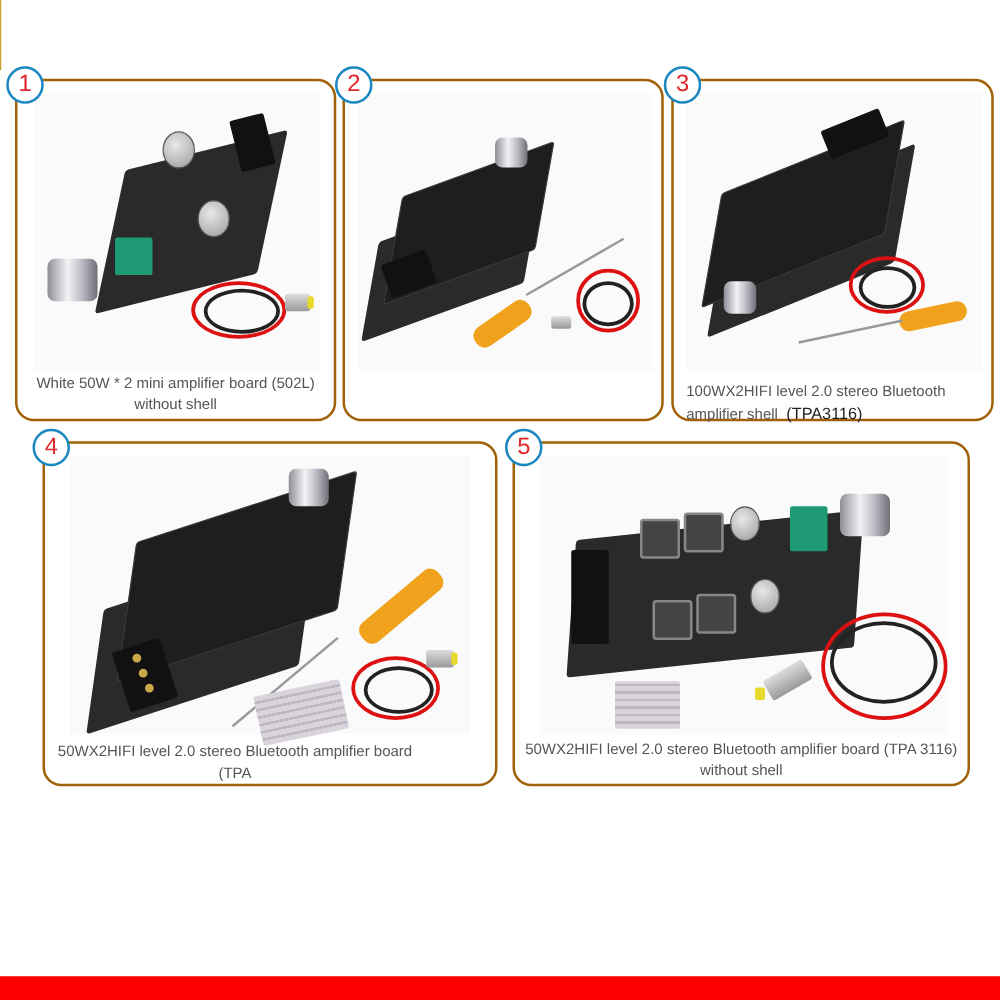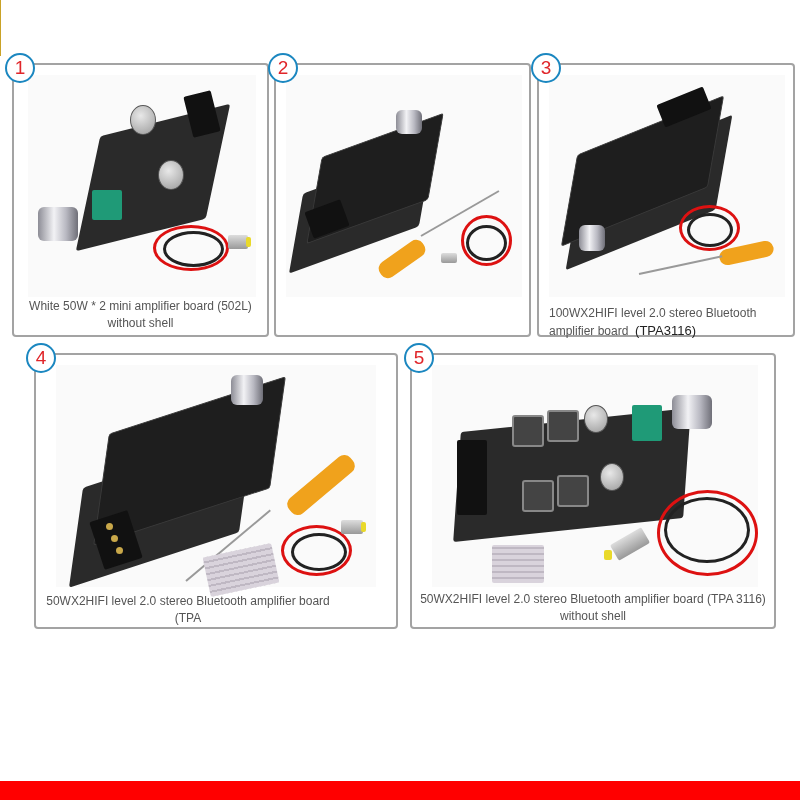--- a/index.html
+++ b/index.html
@@ -4,22 +4,22 @@
 <style>
   html, body { margin: 0; padding: 0; }
   body {
     width: 800px; height: 800px; position: relative; overflow: hidden;
     background: #ffffff;
     font-family: "Liberation Sans", sans-serif;
   }
   .left-edge { position: absolute; left: 0; top: 0; width: 1px; height: 56px; background: #c9a227; }
   .card {
     position: absolute;
-    border: 2px solid #a3a3a3;
-    border-radius: 4px;
+    border: 2px solid #a16207;
+    border-radius: 15px;
     background: #fff;
     box-sizing: border-box;
     text-decoration: underline;
   }
   .badge {
     position: absolute;
     width: 26px; height: 26px;
     border: 2px solid #1b87c0;
     border-radius: 50%;
     background: #fff;
@@ -107,21 +107,21 @@
     <div class="pcb-top" style="left:20px;top:50px;width:145px;height:90px;transform:skew(-10deg,-22deg);"></div>
     <div class="terminal" style="left:110px;top:20px;width:50px;height:24px;transform:rotate(-22deg);"></div>
     <div class="knob" style="left:30px;top:150px;width:26px;height:26px;"></div>
     <div class="wire" style="left:130px;top:130px;width:55px;height:40px;"></div>
     <div class="wire black" style="left:138px;top:138px;width:40px;height:28px;"></div>
     <div class="screwdriver-handle" style="left:170px;top:170px;width:55px;height:16px;transform:rotate(-12deg);"></div>
     <div class="screwdriver-shaft" style="left:90px;top:198px;width:85px;transform:rotate(-12deg);"></div>
   </div>
   <div class="caption left" style="left:10px;top:240px;width:240px;">
     <div>100WX2HIFI level 2.0 stereo Bluetooth</div>
-    <div><span>amplifier board</span>&nbsp;&nbsp;<span class="strong">(TPA3116)</span></div>
+    <div><span>amplifier shell</span>&nbsp;&nbsp;<span class="strong">(TPA3116)</span></div>
   </div>
 </div>
 <div class="badge" style="left:531px;top:53px;">3</div>
 
 <div class="card" style="left:34px;top:353px;width:364px;height:276px;">
   <div class="photo" style="left:20px;top:10px;width:320px;height:222px;">
     <div class="pcb" style="left:20px;top:95px;width:170px;height:100px;transform:skew(-8deg,-18deg);"></div>
     <div class="pcb-top" style="left:45px;top:40px;width:175px;height:110px;transform:skew(-8deg,-18deg);"></div>
     <div class="terminal" style="left:40px;top:150px;width:40px;height:50px;transform:rotate(-18deg);"></div>
     <div class="screw" style="left:50px;top:158px;"></div>

